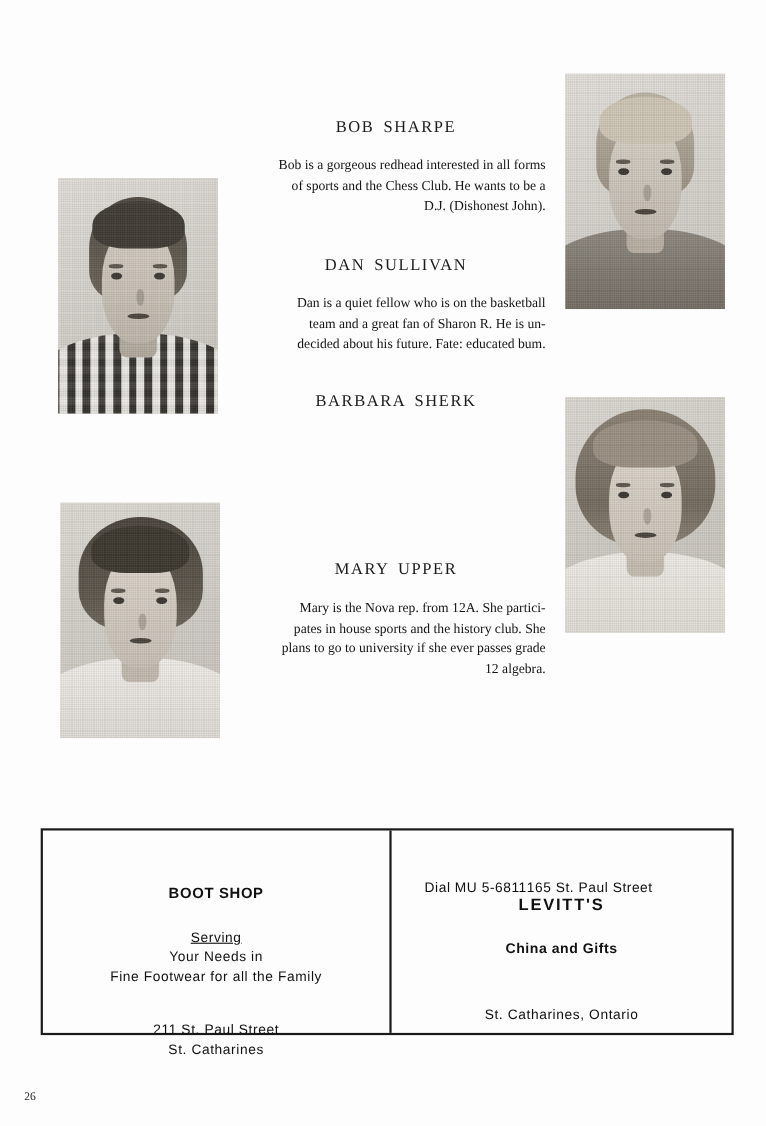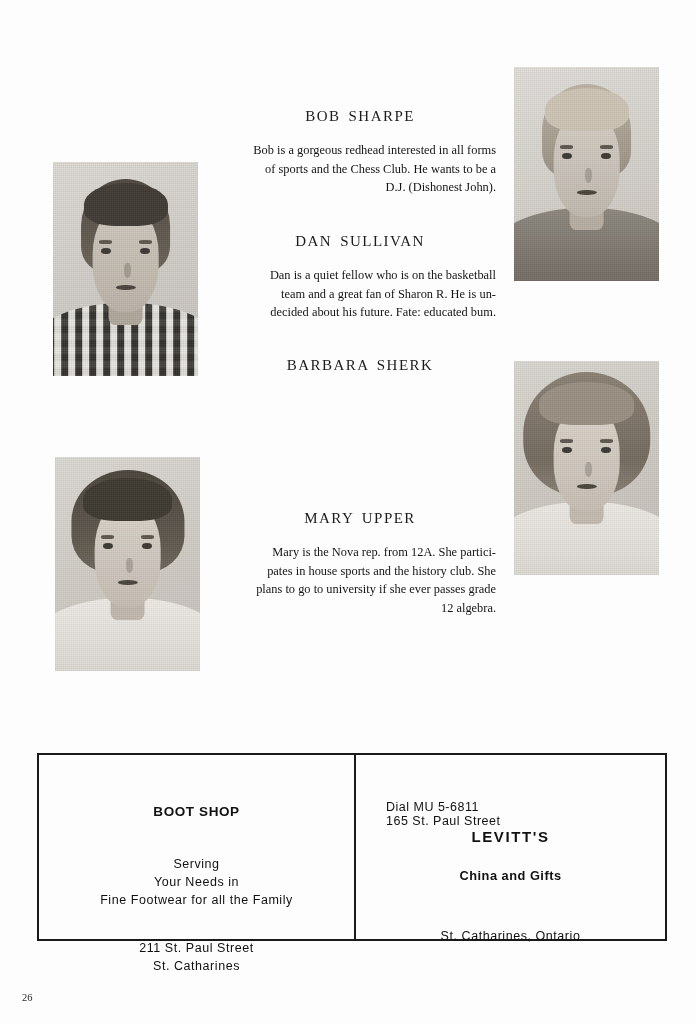--- a/index.html
+++ b/index.html
@@ -237,21 +237,20 @@
     letter-spacing: .5px;
     color: #111;
   }
   .ad-topline {
     display: flex;
     justify-content: flex-start;
     padding: 0 30px;
     font-size: 12.5px;
     letter-spacing: .5px;
     color: #111;
-    flex-direction: column;
   }
 
   .page-number {
     position: absolute;
     left: 22px;
     top: 992px;
     font-size: 10.5px;
     color: #2a2a2a;
     font-family: "Liberation Serif", "DejaVu Serif", serif;
   }
@@ -348,21 +347,21 @@
     <p class="entry-body">Mary is the Nova rep. from 12A.  She partici-
 pates in house sports and the history club.  She
 plans to go to university if she ever passes grade
 12 algebra.</p>
   </div>
 
   <div class="ads">
 
     <div class="ad left">
       <div class="ad-title" style="margin-top:49px;">BOOT SHOP</div>
-      <div class="ad-line" style="margin-top:36px;">Serving</div>
+      <div class="ad-line" style="margin-top:24px;text-decoration:underline;">Serving</div>
       <div class="ad-line">Your Needs in</div>
       <div class="ad-line">Fine Footwear for all the Family</div>
       <div class="ad-line" style="margin-top:30px;">211 St. Paul Street</div>
       <div class="ad-line">St. Catharines</div>
     </div>
 
     <div class="ad right">
       <div class="ad-topline" style="margin-top:45px;">
         <span>Dial MU 5-6811</span>
         <span>165 St. Paul Street</span>

